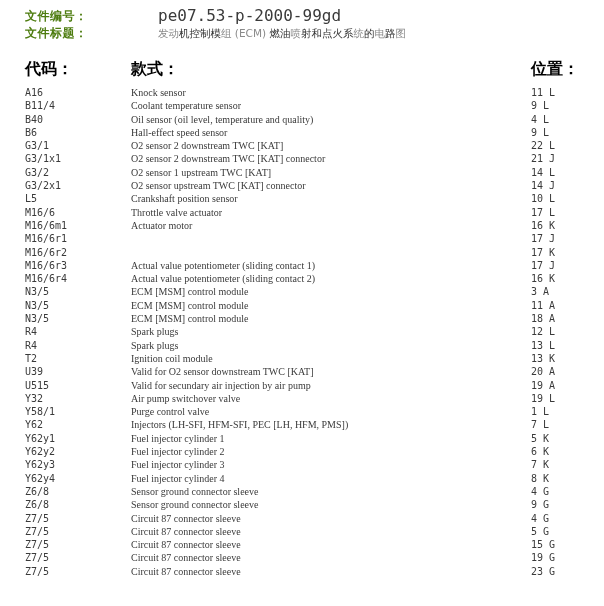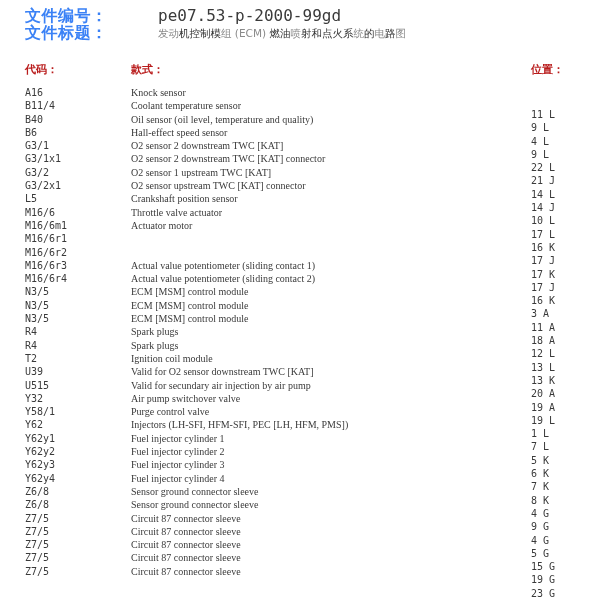--- a/index.html
+++ b/index.html
@@ -20,22 +20,22 @@
       left: 25px;
       height: 16px;
       line-height: 16px;
       width: 560px;
     }
     .meta-label {
       position: absolute;
       left: 0;
       font-family: "DejaVu Sans", sans-serif;
       font-weight: bold;
-      font-size: 16px;
-      color: #3b82f6;
+      font-size: 12px;
+      color: #4d7c0f;
       letter-spacing: 0.5px;
     }
     .meta-value {
       position: absolute;
       left: 133px;
       font-size: 16px;
       color: #3a3a3a;
       white-space: nowrap;
     }
     .meta-value.title {
@@ -45,22 +45,22 @@
       text-align: center;
     }
     .meta-value.title .dark {
       color: #333333;
     }
     .col-header {
       position: absolute;
       top: 61px;
       font-family: Liberation Sans, sans-serif;
       font-weight: bold;
-      font-size: 11px;
-      color: #b91c1c;
+      font-size: 16px;
+      color: #000000;
       line-height: 16px;
     }
     .table {
       position: absolute;
       top: 86px;
       left: 0;
       width: 604px;
     }
     .row {
       position: relative;
@@ -69,21 +69,21 @@
       font-size: 10px;
       white-space: nowrap;
     }
     .cell {
       position: absolute;
       top: 0;
       color: #3a3a3a;
     }
     .cell.code { left: 25px; }
     .cell.desc { left: 131px; font-family: Liberation Serif, serif; }
-    .cell.pos { left: 531px; margin-top: 22px; }
+    .cell.pos { left: 531px; }
   </style>
 </head>
 <body>
 
 <div>
 
   <div class="meta-row" style="top:8px;">
     <span class="meta-label">文件编号：</span>
     <span class="meta-value">pe07.53-p-2000-99gd</span>
   </div>

